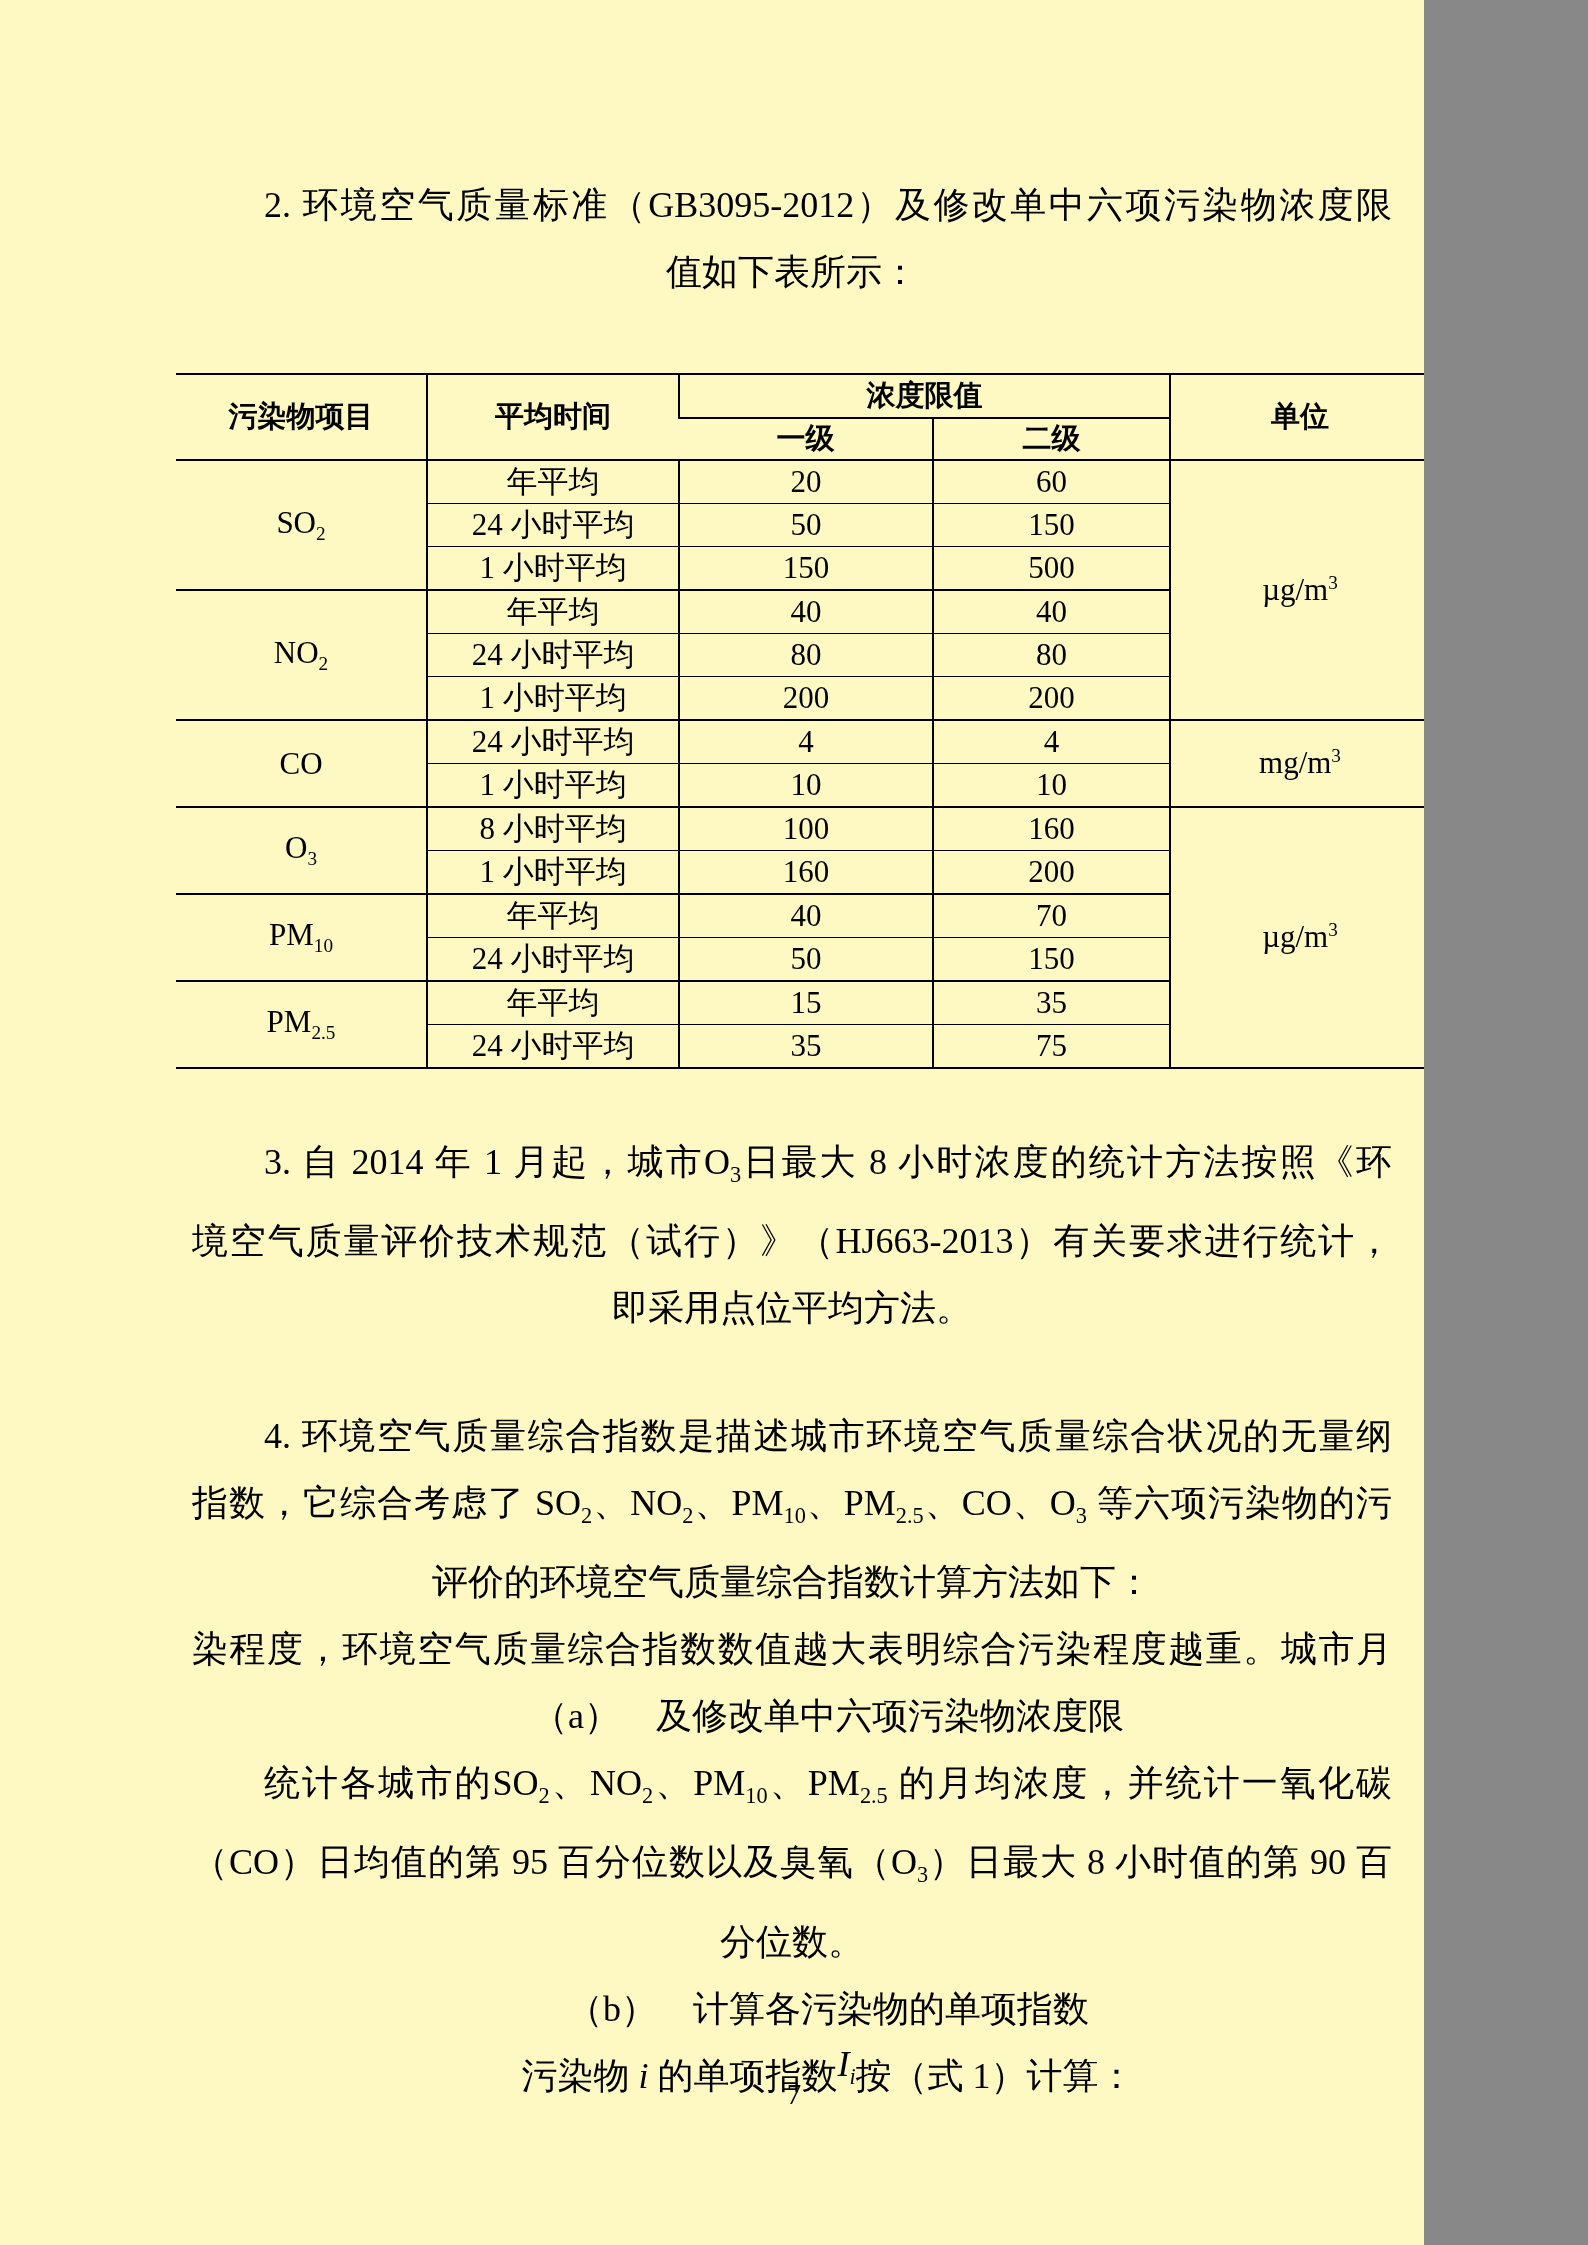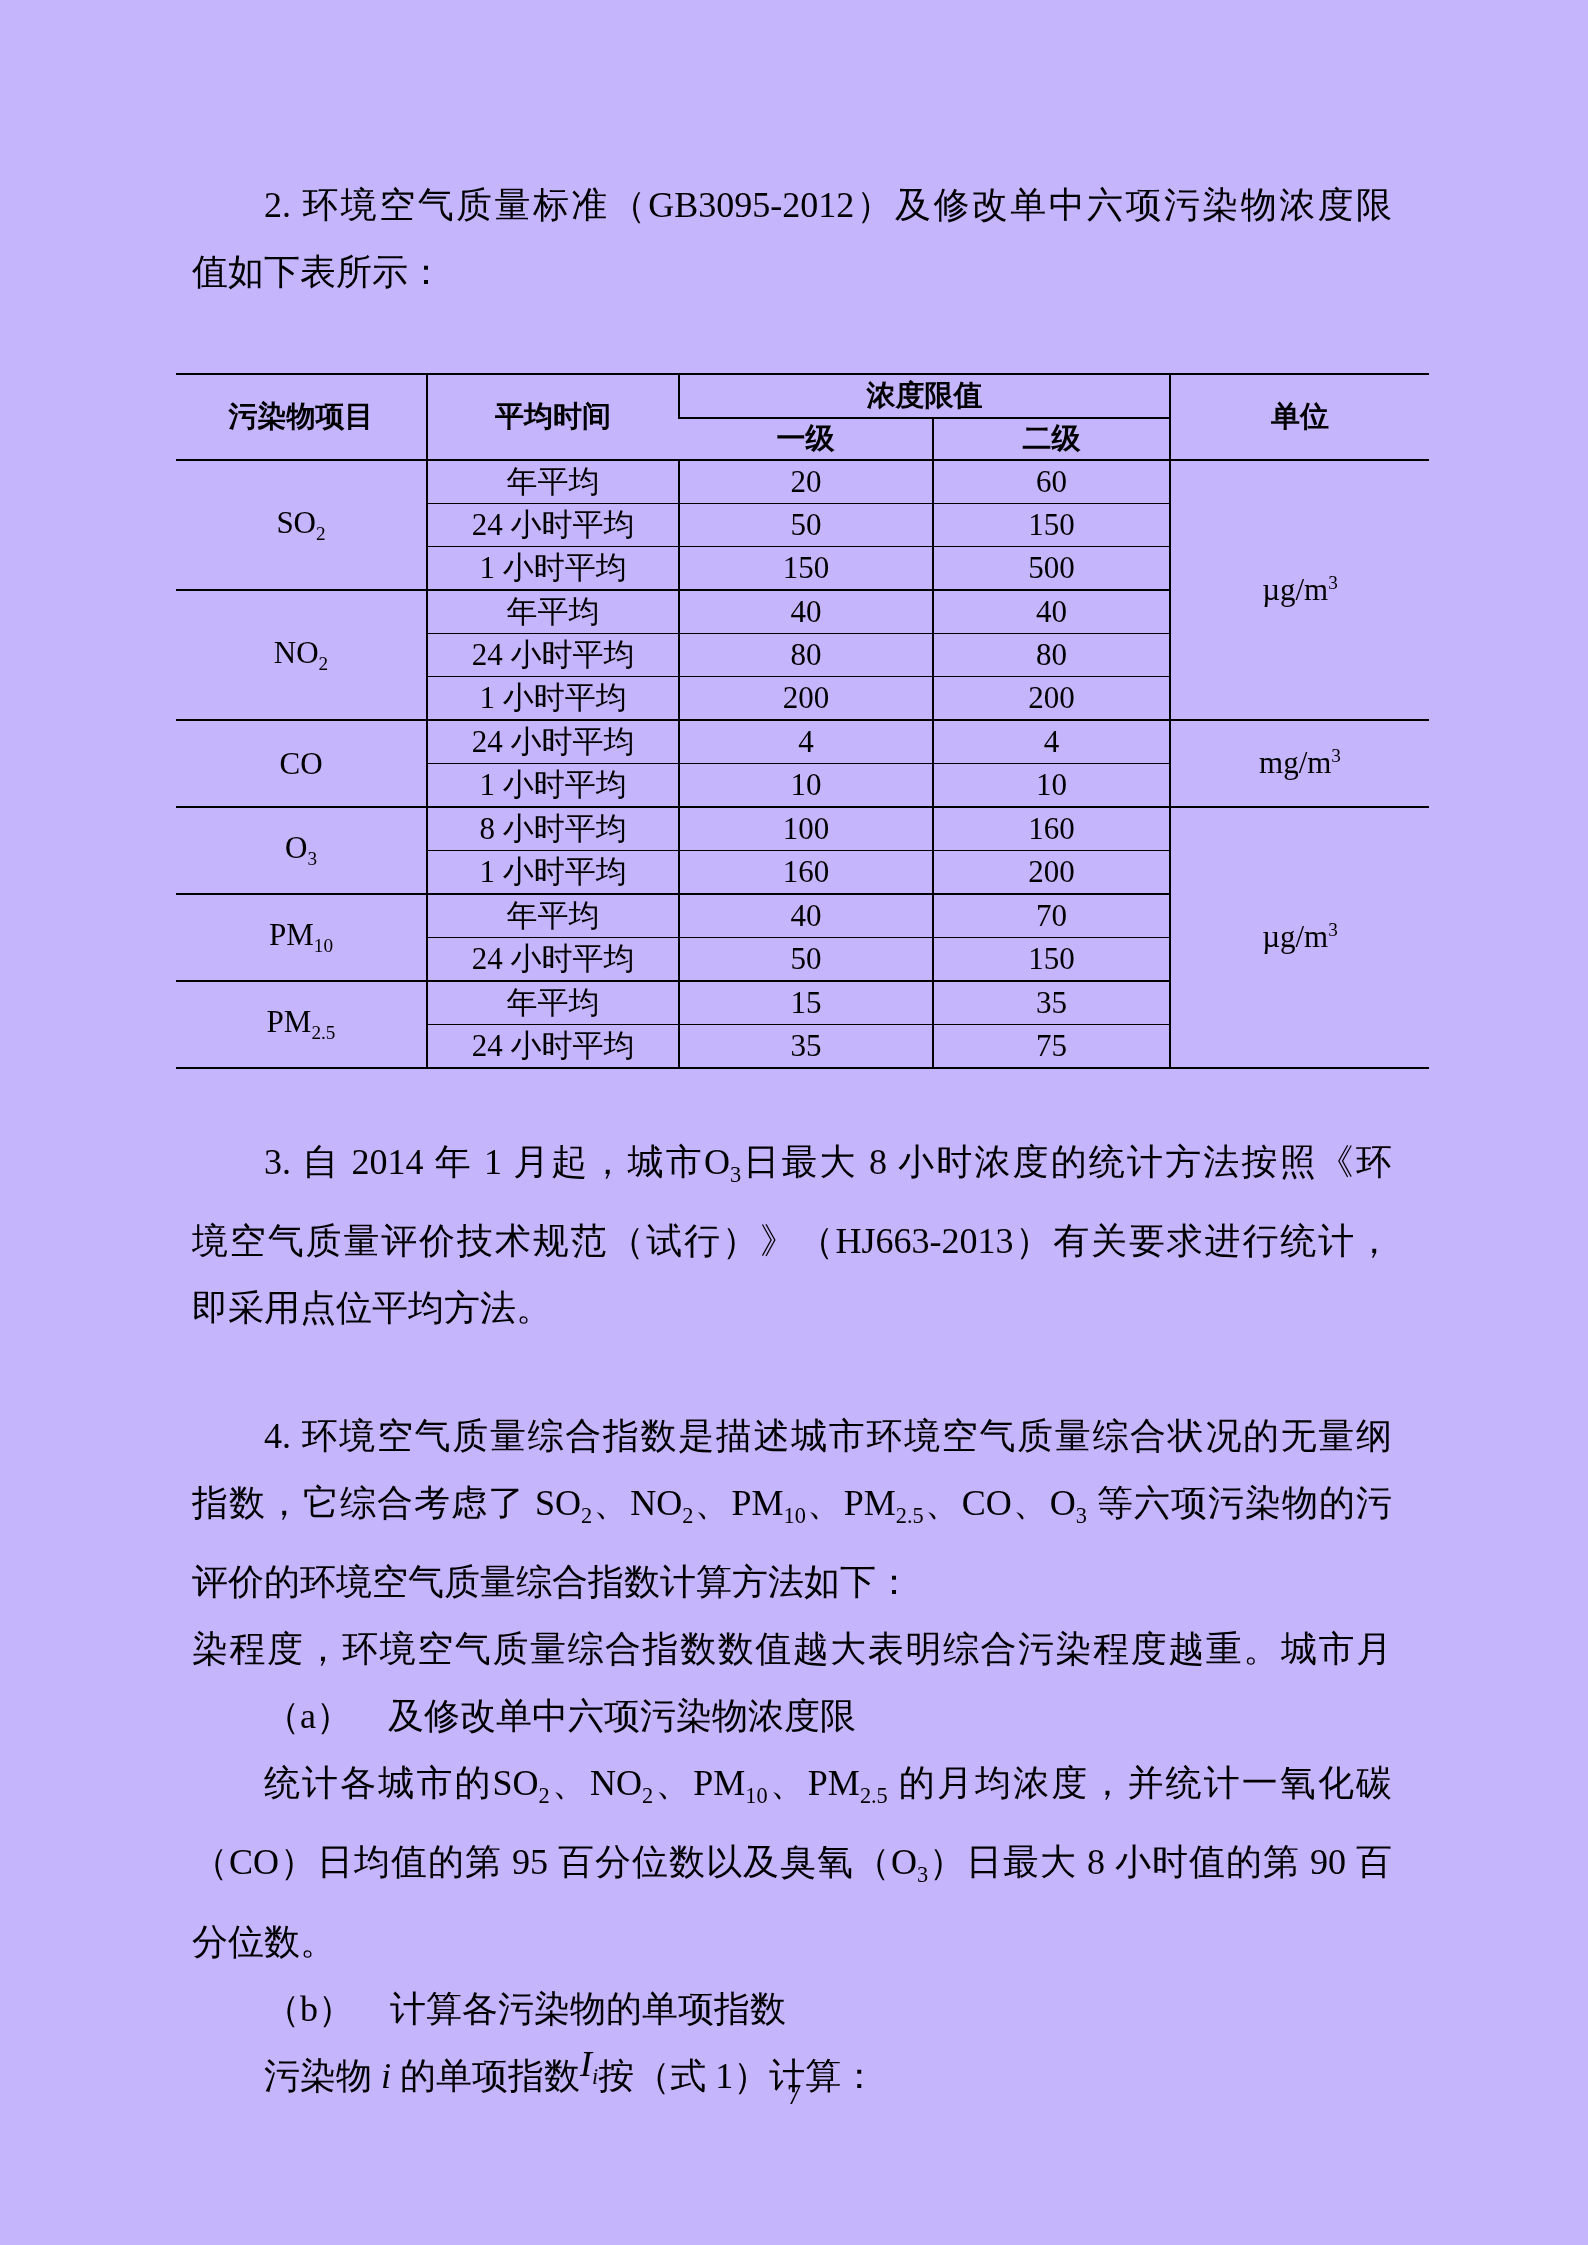--- a/index.html
+++ b/index.html
@@ -1,32 +1,32 @@
 <!DOCTYPE html>
 <html><head>
 <meta charset="utf-8">
 <style>
   html, body { margin: 0; padding: 0; background: #888; }
   .page {
     position: relative;
-    width: 1588px;
+    width: 1424px;
     height: 2245px;
-    background: #c4b5fd;
+    background: #fef9c3;
     font-family: "Liberation Serif", serif;
     color: #000000;
     overflow: hidden;
   }
   .para {
     position: absolute;
     left: 192px;
     width: 1200px;
     font-size: 36px;
     line-height: 67px;
   }
-  .line { text-align: left; }
+  .line { text-align: center; }
   .line.justify { text-align: justify; text-align-last: justify; }
   .line.indent { padding-left: 72px; }
   sub { font-size: 62%; }
   sup { font-size: 62%; }
   .it { font-style: italic; }
   .raise { position: relative; top: -12px; }
 
   .table-title {
     position: absolute;
     left: 176px;

